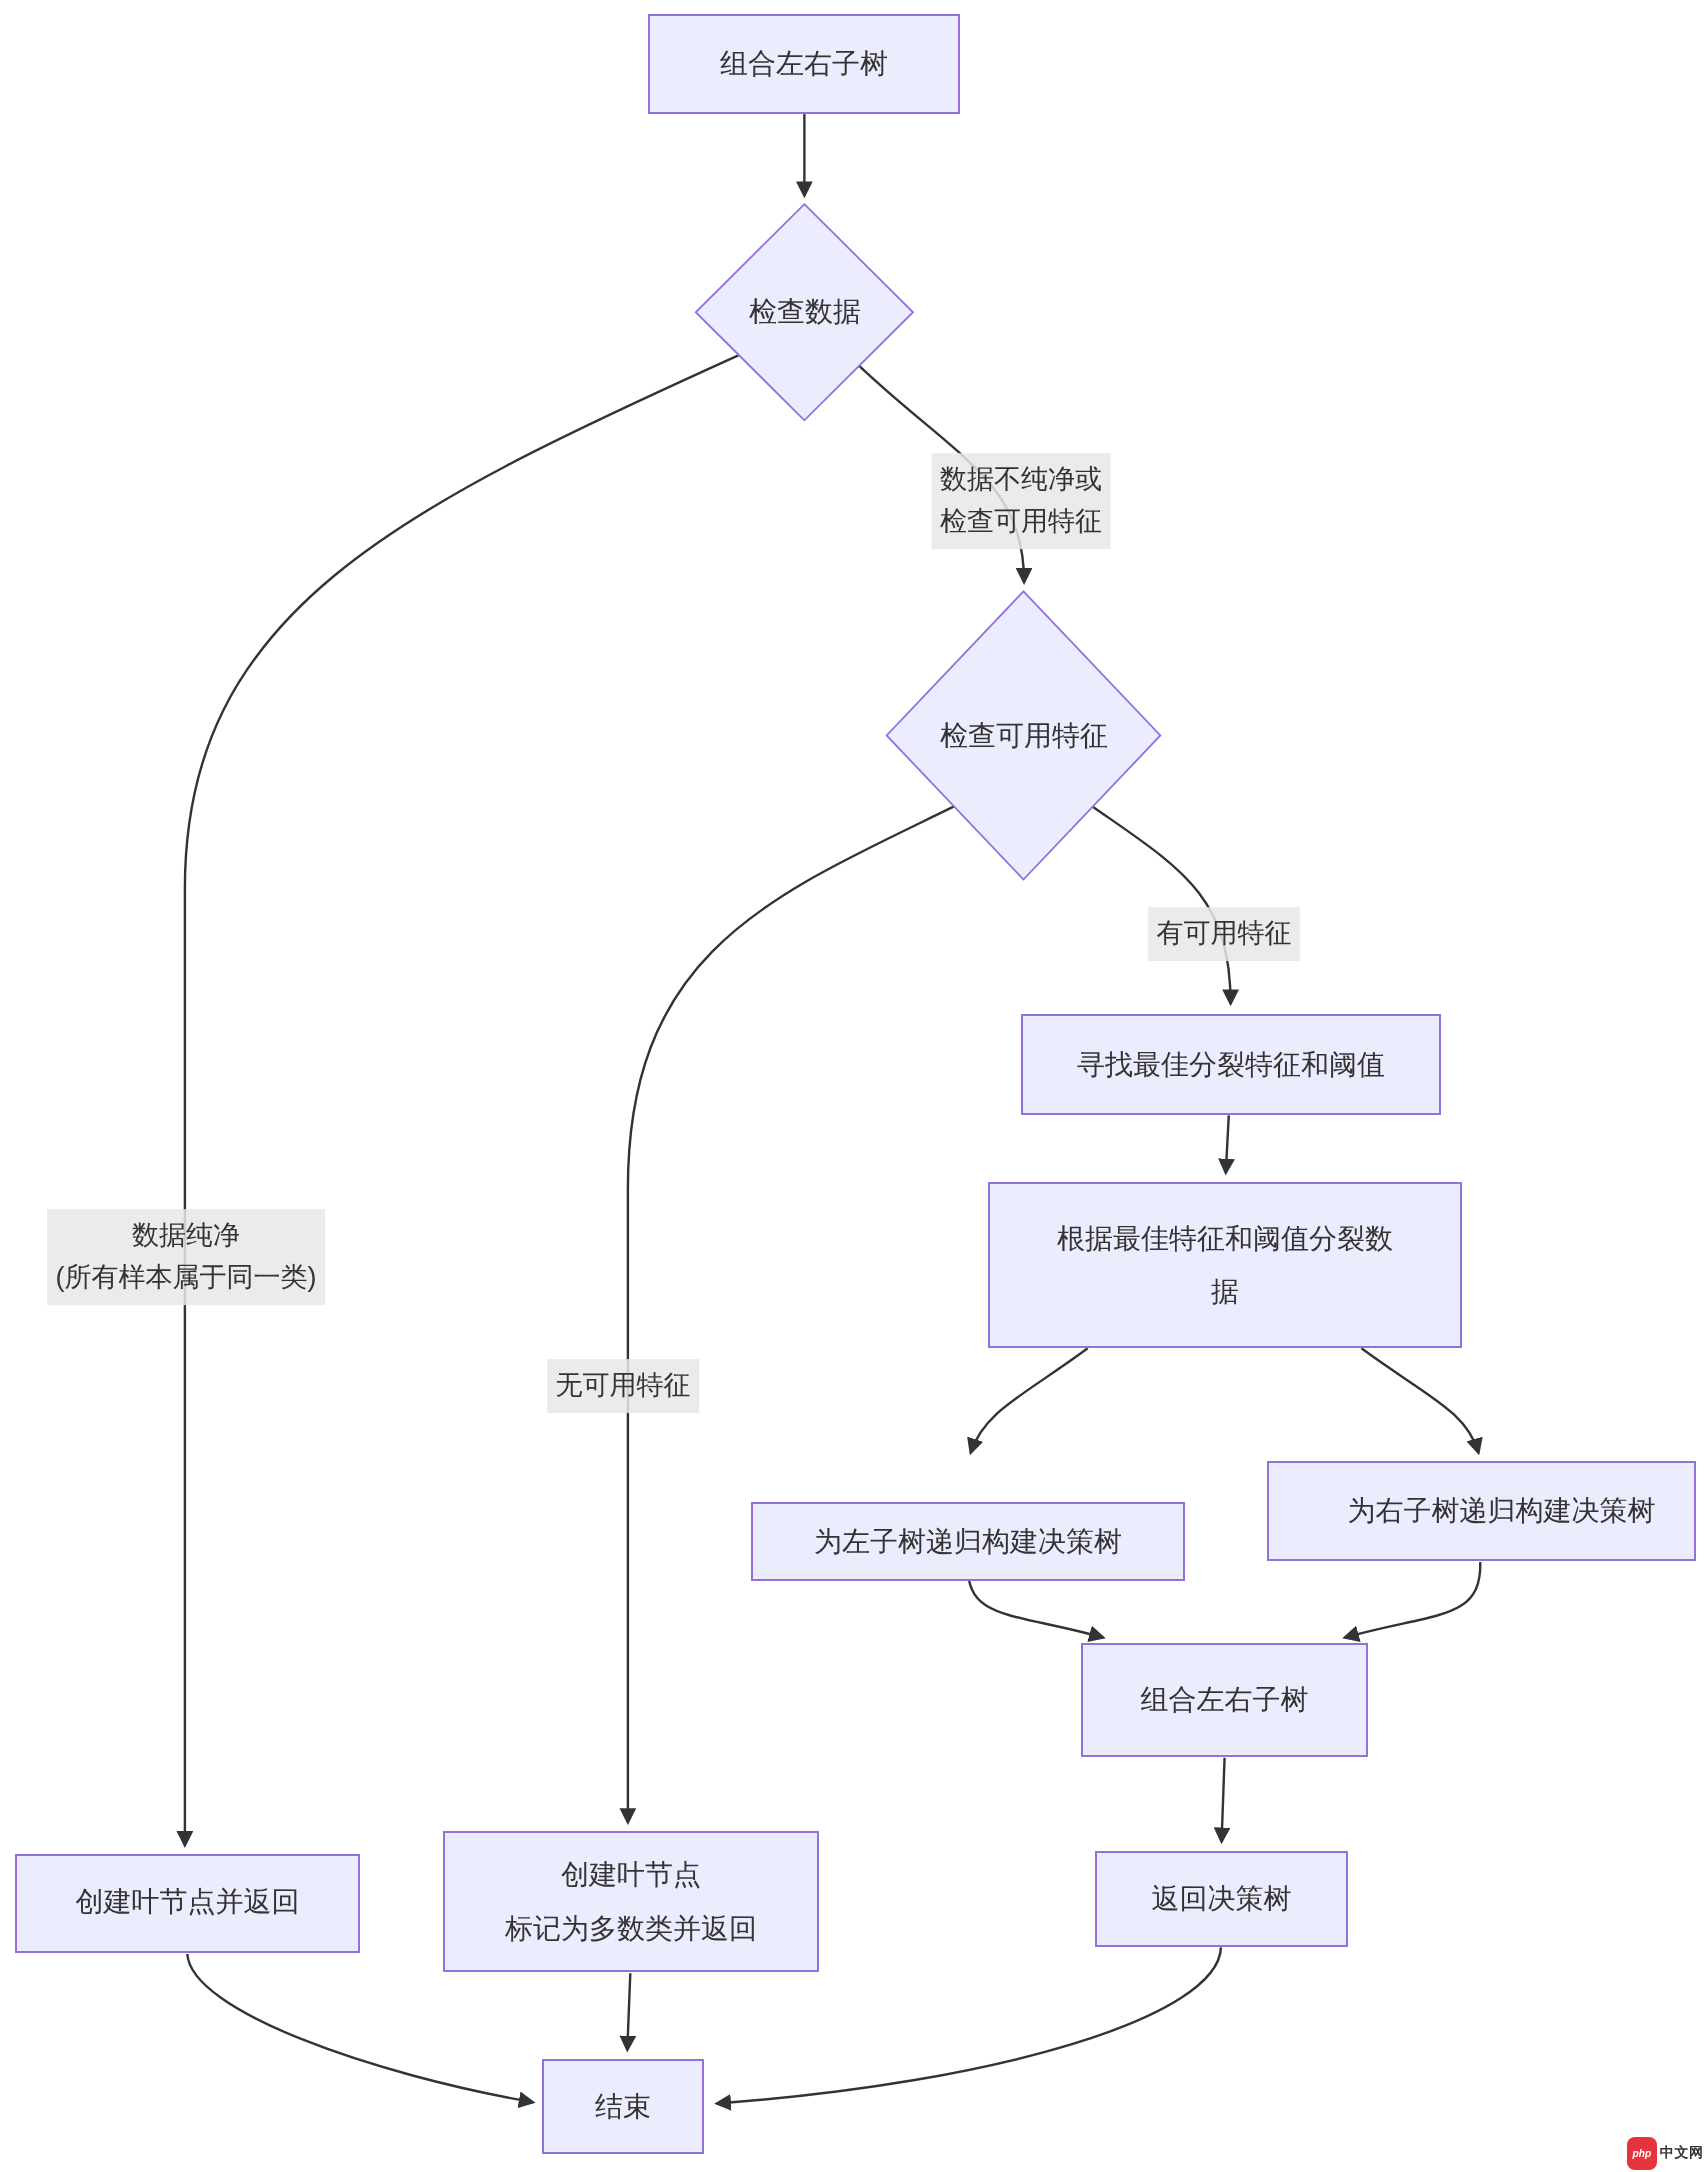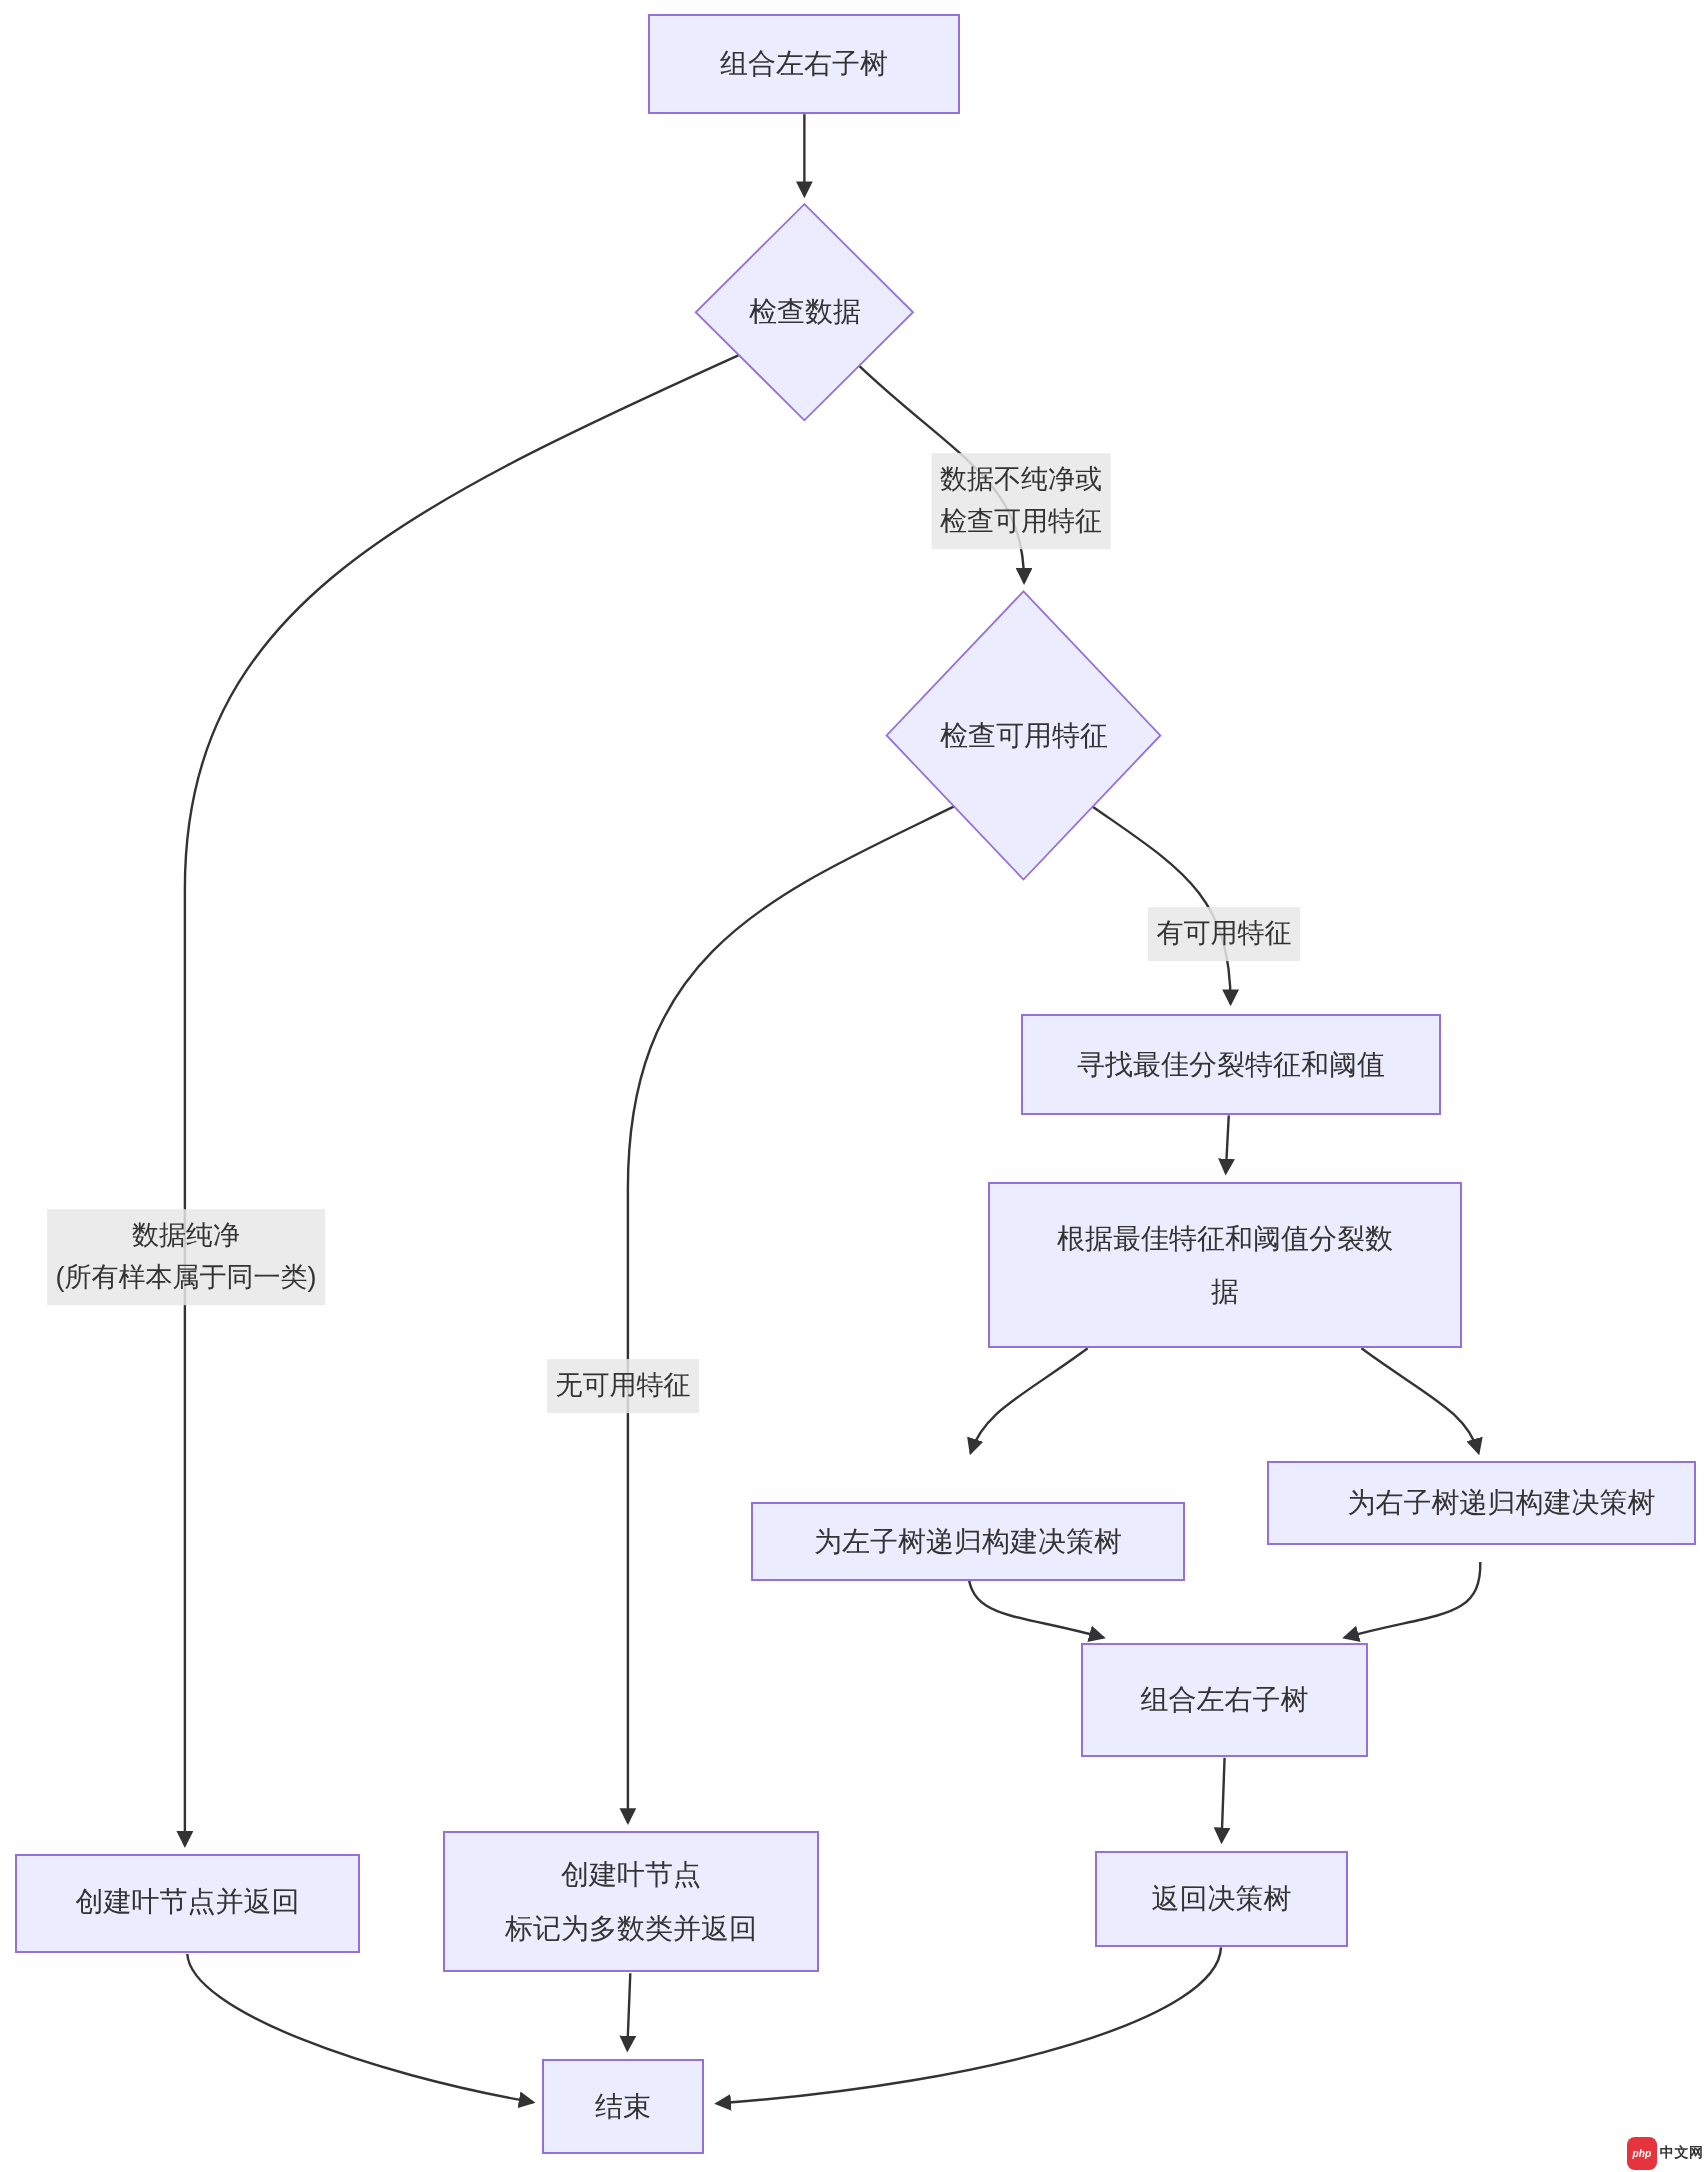--- a/index.html
+++ b/index.html
@@ -129,21 +129,21 @@
 
   <div class="node" style="left:988px;top:1182px;width:474px;height:166px;">
     <div class="lines">
       <span>根据最佳特征和阈值分裂数</span>
       <span>据</span>
     </div>
   </div>
 
   <div class="node" style="left:751px;top:1462px;width:434px;height:79px;margin-top:40px;">为左子树递归构建决策树</div>
 
-  <div class="node" style="left:1267px;top:1461px;width:429px;height:84px;padding-left:40px;">为右子树递归构建决策树</div>
+  <div class="node" style="left:1267px;top:1461px;width:429px;height:100px;padding-left:40px;">为右子树递归构建决策树</div>
 
   <div class="node" style="left:1081px;top:1643px;width:287px;height:114px;">组合左右子树</div>
 
   <div class="node" style="left:1095px;top:1851px;width:253px;height:96px;">返回决策树</div>
 
   <div class="node" style="left:15px;top:1854px;width:345px;height:99px;font-family:Liberation Mono, monospace;">创建叶节点并返回</div>
 
   <div class="node" style="left:443px;top:1831px;width:376px;height:141px;">
     <div class="lines">
       <span>创建叶节点</span>

